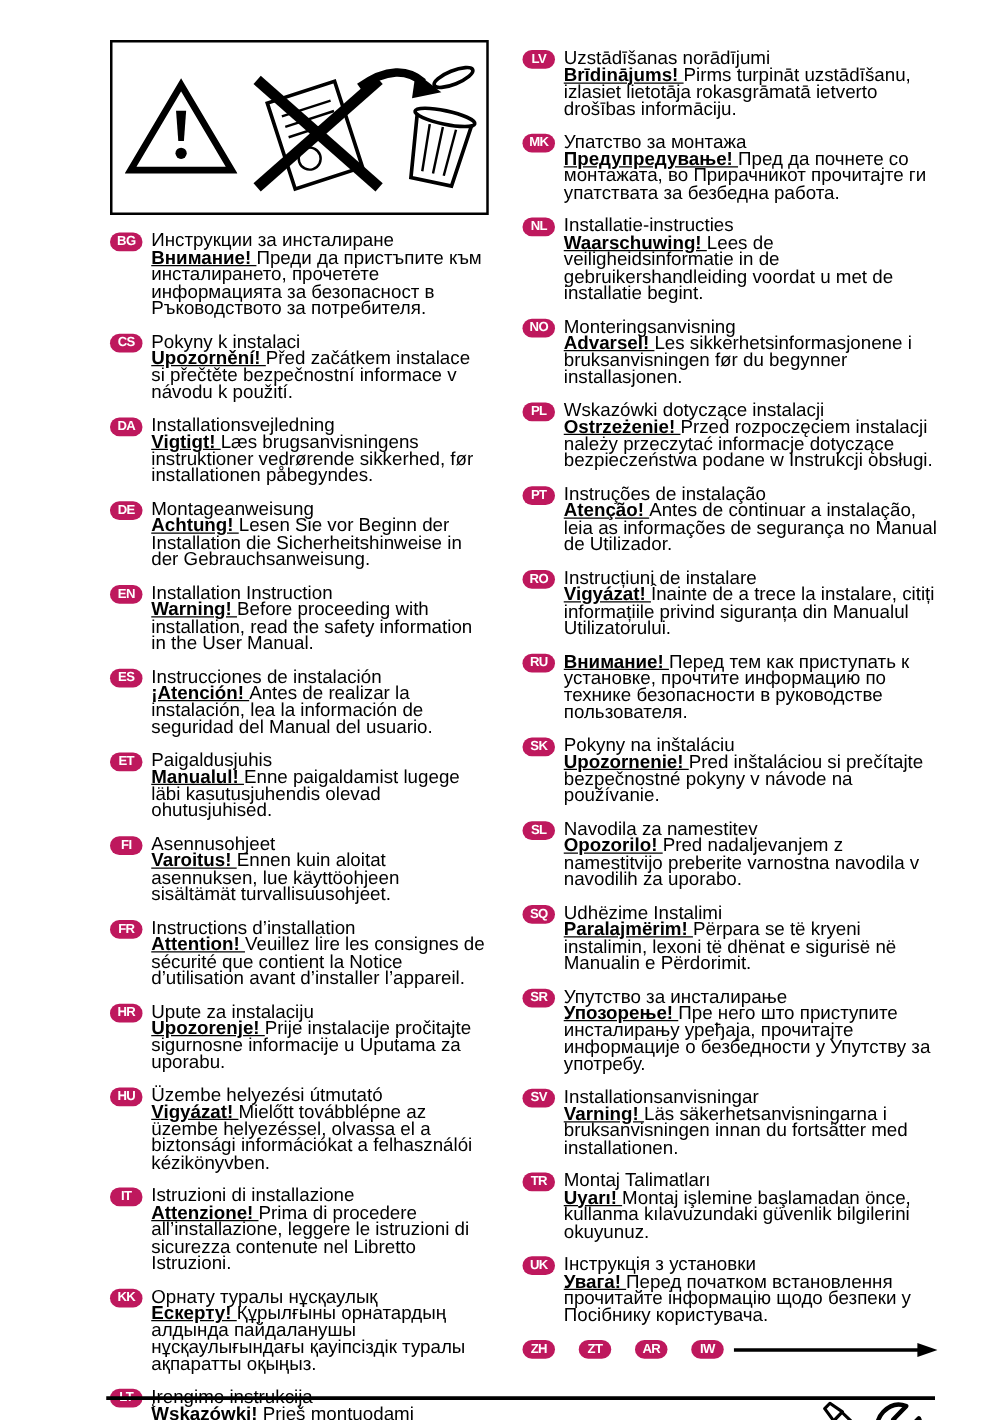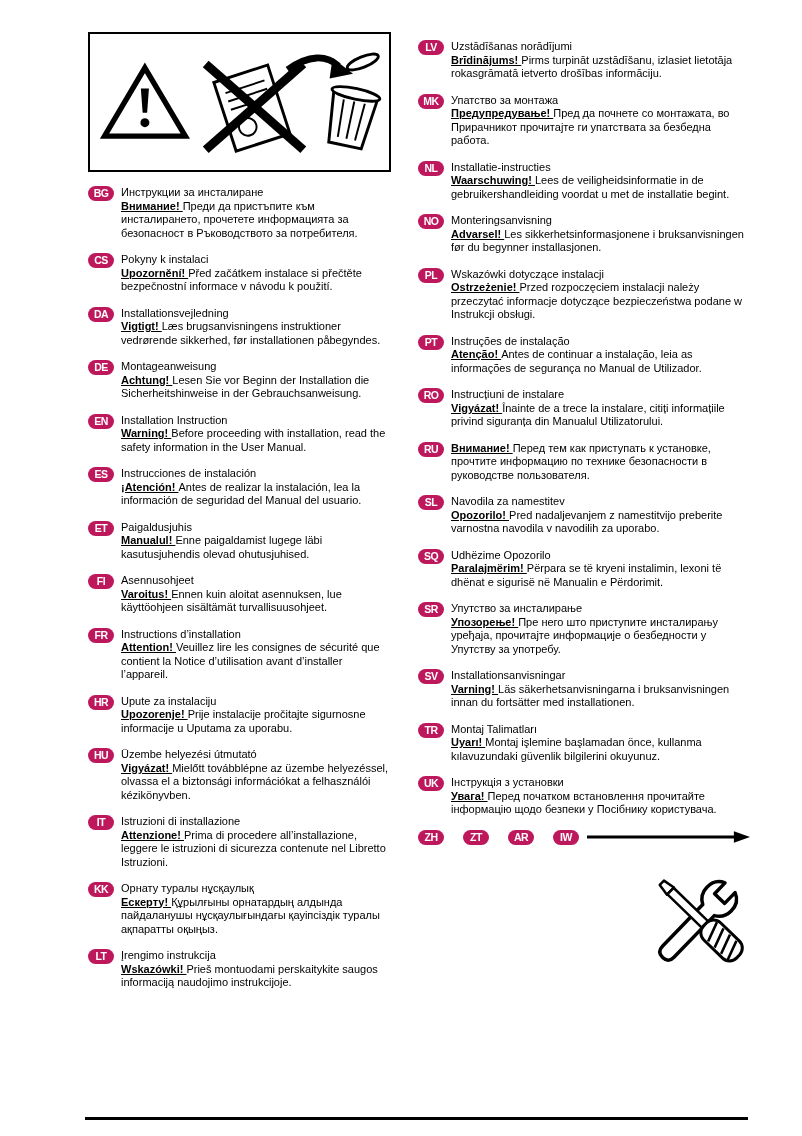--- a/index.html
+++ b/index.html
@@ -28,21 +28,21 @@
   }
 
   .entry { display: flex; align-items: flex-start; margin-bottom: 13px; }
   .pill {
     display: inline-flex; align-items: center; justify-content: center;
     background: #be185d; color: #fff;
     font-weight: bold; font-size: 10.5px; line-height: 1;
     width: 26px; height: 15px; border-radius: 8px;
     flex: 0 0 26px; margin-top: 0px; letter-spacing: -0.5px;
   }
-  .entry-text { margin-left: 7px; font-size: 11px; line-height: 13.5px; }
+  .entry-text { margin-left: 7px; font-size: 15px; line-height: 13.5px; }
   .entry-title { }
   .entry-body b { font-weight: bold; text-decoration: underline; }
 
   .footer-row {
     display: flex; align-items: center;
     margin-top: 4px;
   }
   .codes { display: inline-flex; gap: 19px; margin-right: 8px; }
 
   .tools-wrap {
@@ -267,33 +267,40 @@
     </div>
   </div>
 
   <div class="entry">
     <span class="pill">RU</span>
     <div class="entry-text">
       <div class="entry-body"><b>Внимание! </b><span>Перед тем как приступать к установке, прочтите информацию по технике безопасности в руководстве пользователя.</span></div>
     </div>
   </div>
 
+  <div class="entry">
+    <span class="pill">SK</span>
+    <div class="entry-text">
+      <div class="entry-title">Pokyny na inštaláciu</div>
+      <div class="entry-body"><b>Upozornenie! </b><span>Pred inštaláciou si prečítajte bezpečnostné pokyny v návode na používanie.</span></div>
+    </div>
+  </div>
 
   <div class="entry">
     <span class="pill">SL</span>
     <div class="entry-text">
       <div class="entry-title">Navodila za namestitev</div>
       <div class="entry-body"><b>Opozorilo! </b><span>Pred nadaljevanjem z namestitvijo preberite varnostna navodila v navodilih za uporabo.</span></div>
     </div>
   </div>
 
   <div class="entry">
     <span class="pill">SQ</span>
     <div class="entry-text">
-      <div class="entry-title">Udhëzime Opozorilo</div>
+      <div class="entry-title">Udhëzime Instalimi</div>
       <div class="entry-body"><b>Paralajmërim! </b><span>Përpara se të kryeni instalimin, lexoni të dhënat e sigurisë në Manualin e Përdorimit.</span></div>
     </div>
   </div>
 
   <div class="entry">
     <span class="pill">SR</span>
     <div class="entry-text">
       <div class="entry-title">Упутство за инсталирање</div>
       <div class="entry-body"><b>Упозорење! </b><span>Пре него што приступите инсталирању уређаја, прочитајте информације о безбедности у Упутству за употребу.</span></div>
     </div>

